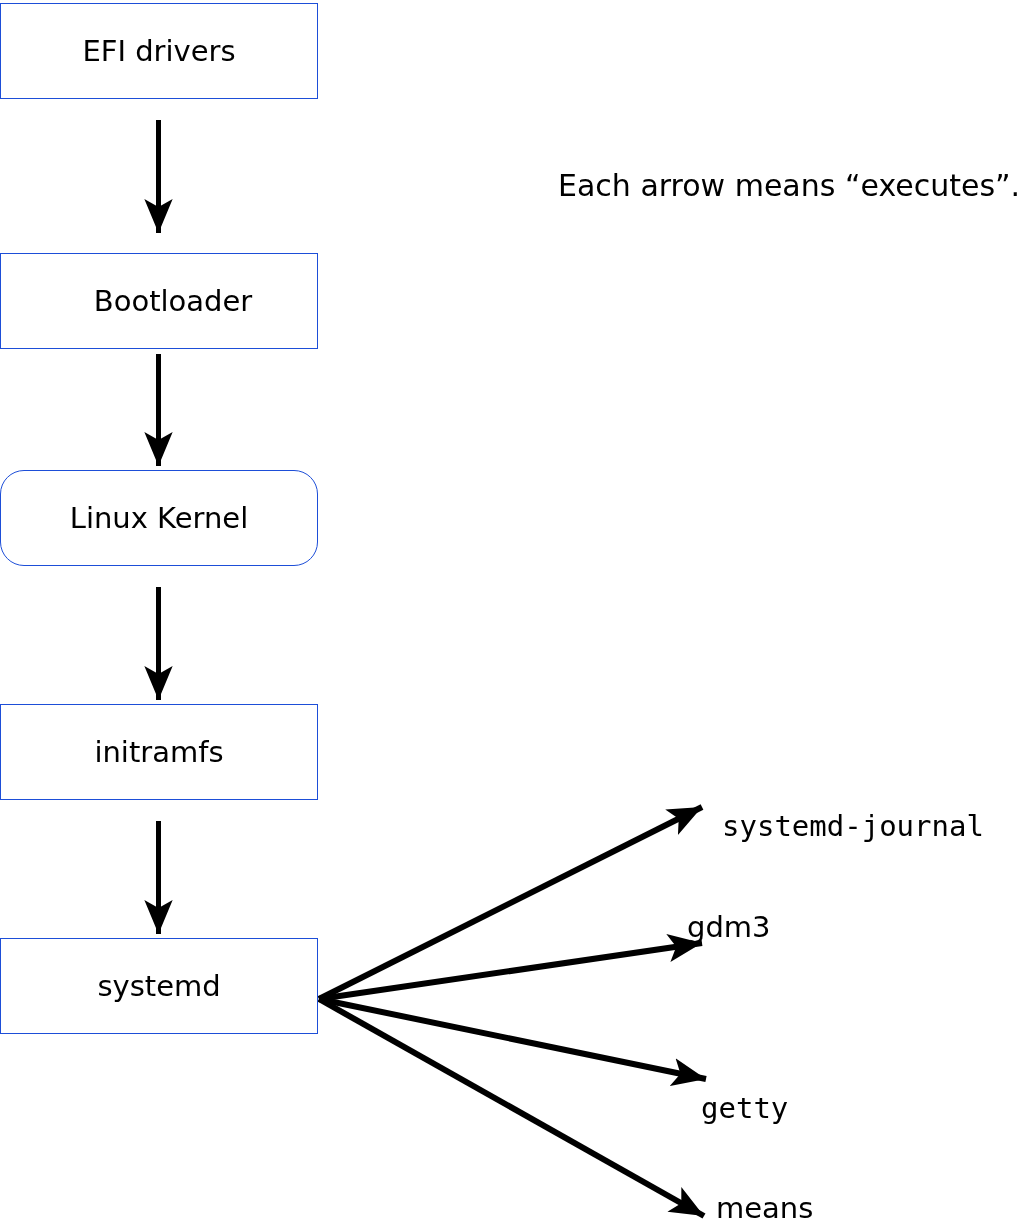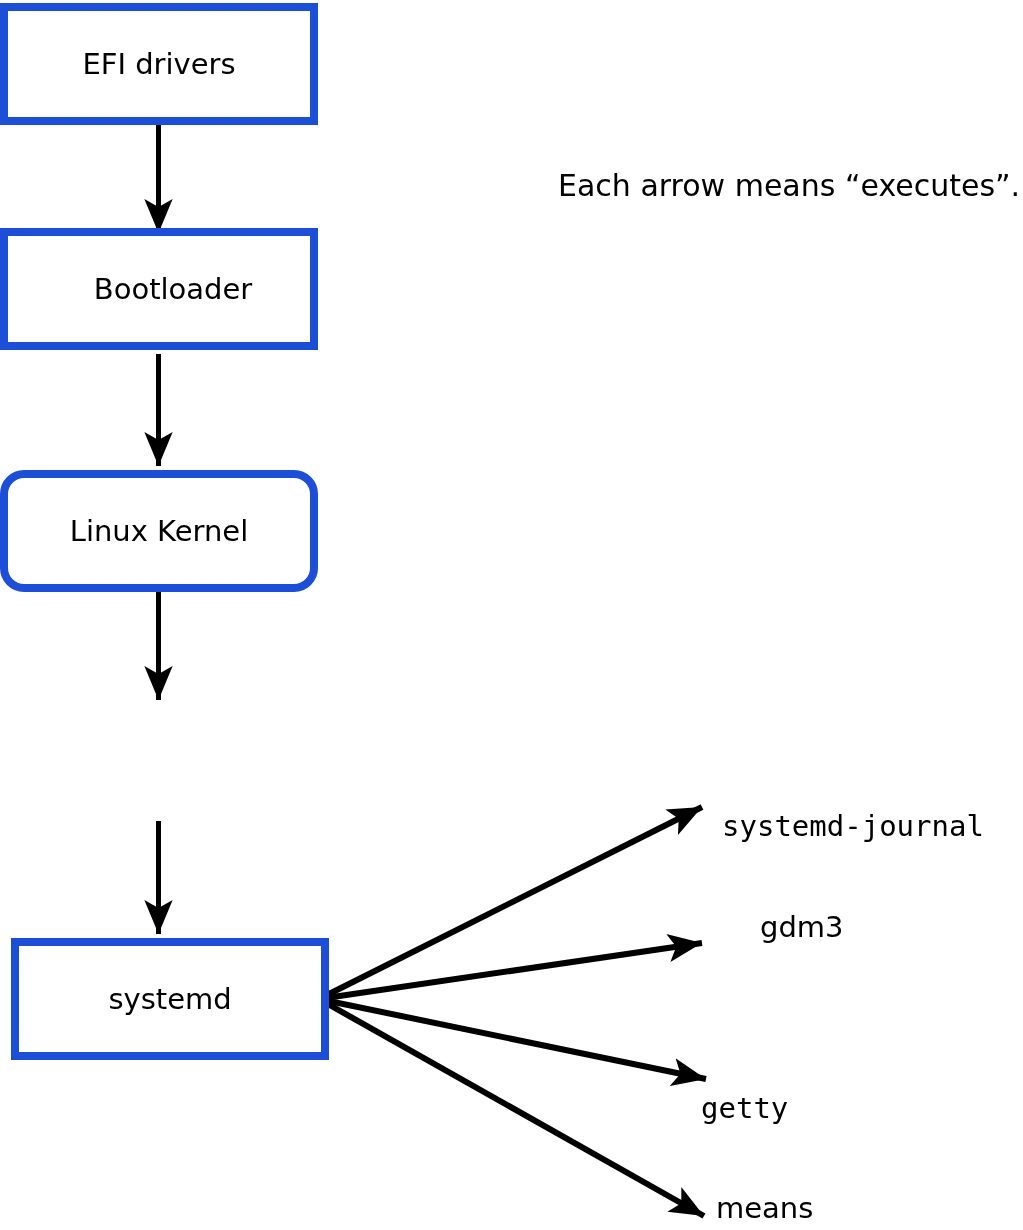--- a/index.html
+++ b/index.html
@@ -21,23 +21,23 @@
     left: 0;
     top: 0;
     width: 1023px;
     height: 1230px;
     display: block;
   }
   .node {
     position: absolute;
     left: 0;
     width: 318px;
-    height: 122px;
+    height: 96px;
     box-sizing: border-box;
-    border: 8px solid #1d4ed8;
+    border: 1px solid #1d4ed8;
     background: #ffffff;
     display: flex;
     align-items: center;
     justify-content: center;
   }
   .node-label {
     font-size: 29px;
     line-height: 1;
     white-space: nowrap;
   }
@@ -83,30 +83,33 @@
 
     <line x1="319" y1="999" x2="702" y2="807" stroke="#000000" stroke-width="6" marker-end="url(#ah)"></line>
     <line x1="319" y1="999" x2="702" y2="943" stroke="#000000" stroke-width="6" marker-end="url(#ah)"></line>
     <line x1="319" y1="999" x2="706" y2="1079" stroke="#000000" stroke-width="6" marker-end="url(#ah)"></line>
     <line x1="319" y1="999" x2="704" y2="1216" stroke="#000000" stroke-width="6" marker-end="url(#ah)"></line>
   </svg>
 
   <div class="node" style="top: 3px;">
     <span class="node-label">EFI drivers</span>
   </div>
-  <div class="node" style="top: 228px; padding-left: 28px;">
+  <div class="node" style="top: 253px; padding-left: 28px;">
     <span class="node-label">Bootloader</span>
   </div>
   <div class="node" style="top: 470px; border-radius: 24px;">
     <span class="node-label">Linux Kernel</span>
   </div>
-  <div class="node" style="top: 938px; margin-left: 11px;">
+  <div class="node" style="top: 704px;">
+    <span class="node-label">initramfs</span>
+  </div>
+  <div class="node" style="top: 938px;">
     <span class="node-label">systemd</span>
   </div>
 
   <div class="annotation">Each arrow means “executes”.</div>
 
   <div class="branch-label mono" style="left: 722px; top: 777px;">systemd-journal</div>
-  <div class="branch-label sans" style="left: 760px; top: 913px;">gdm3</div>
+  <div class="branch-label sans" style="left: 687px; top: 913px;">gdm3</div>
   <div class="branch-label mono" style="left: 701px; top: 1059px; text-align: right;">getty</div>
   <div class="branch-label sans" style="left: 716px; top: 1194px;">means</div>
 
 </div>
 
 </body></html>

